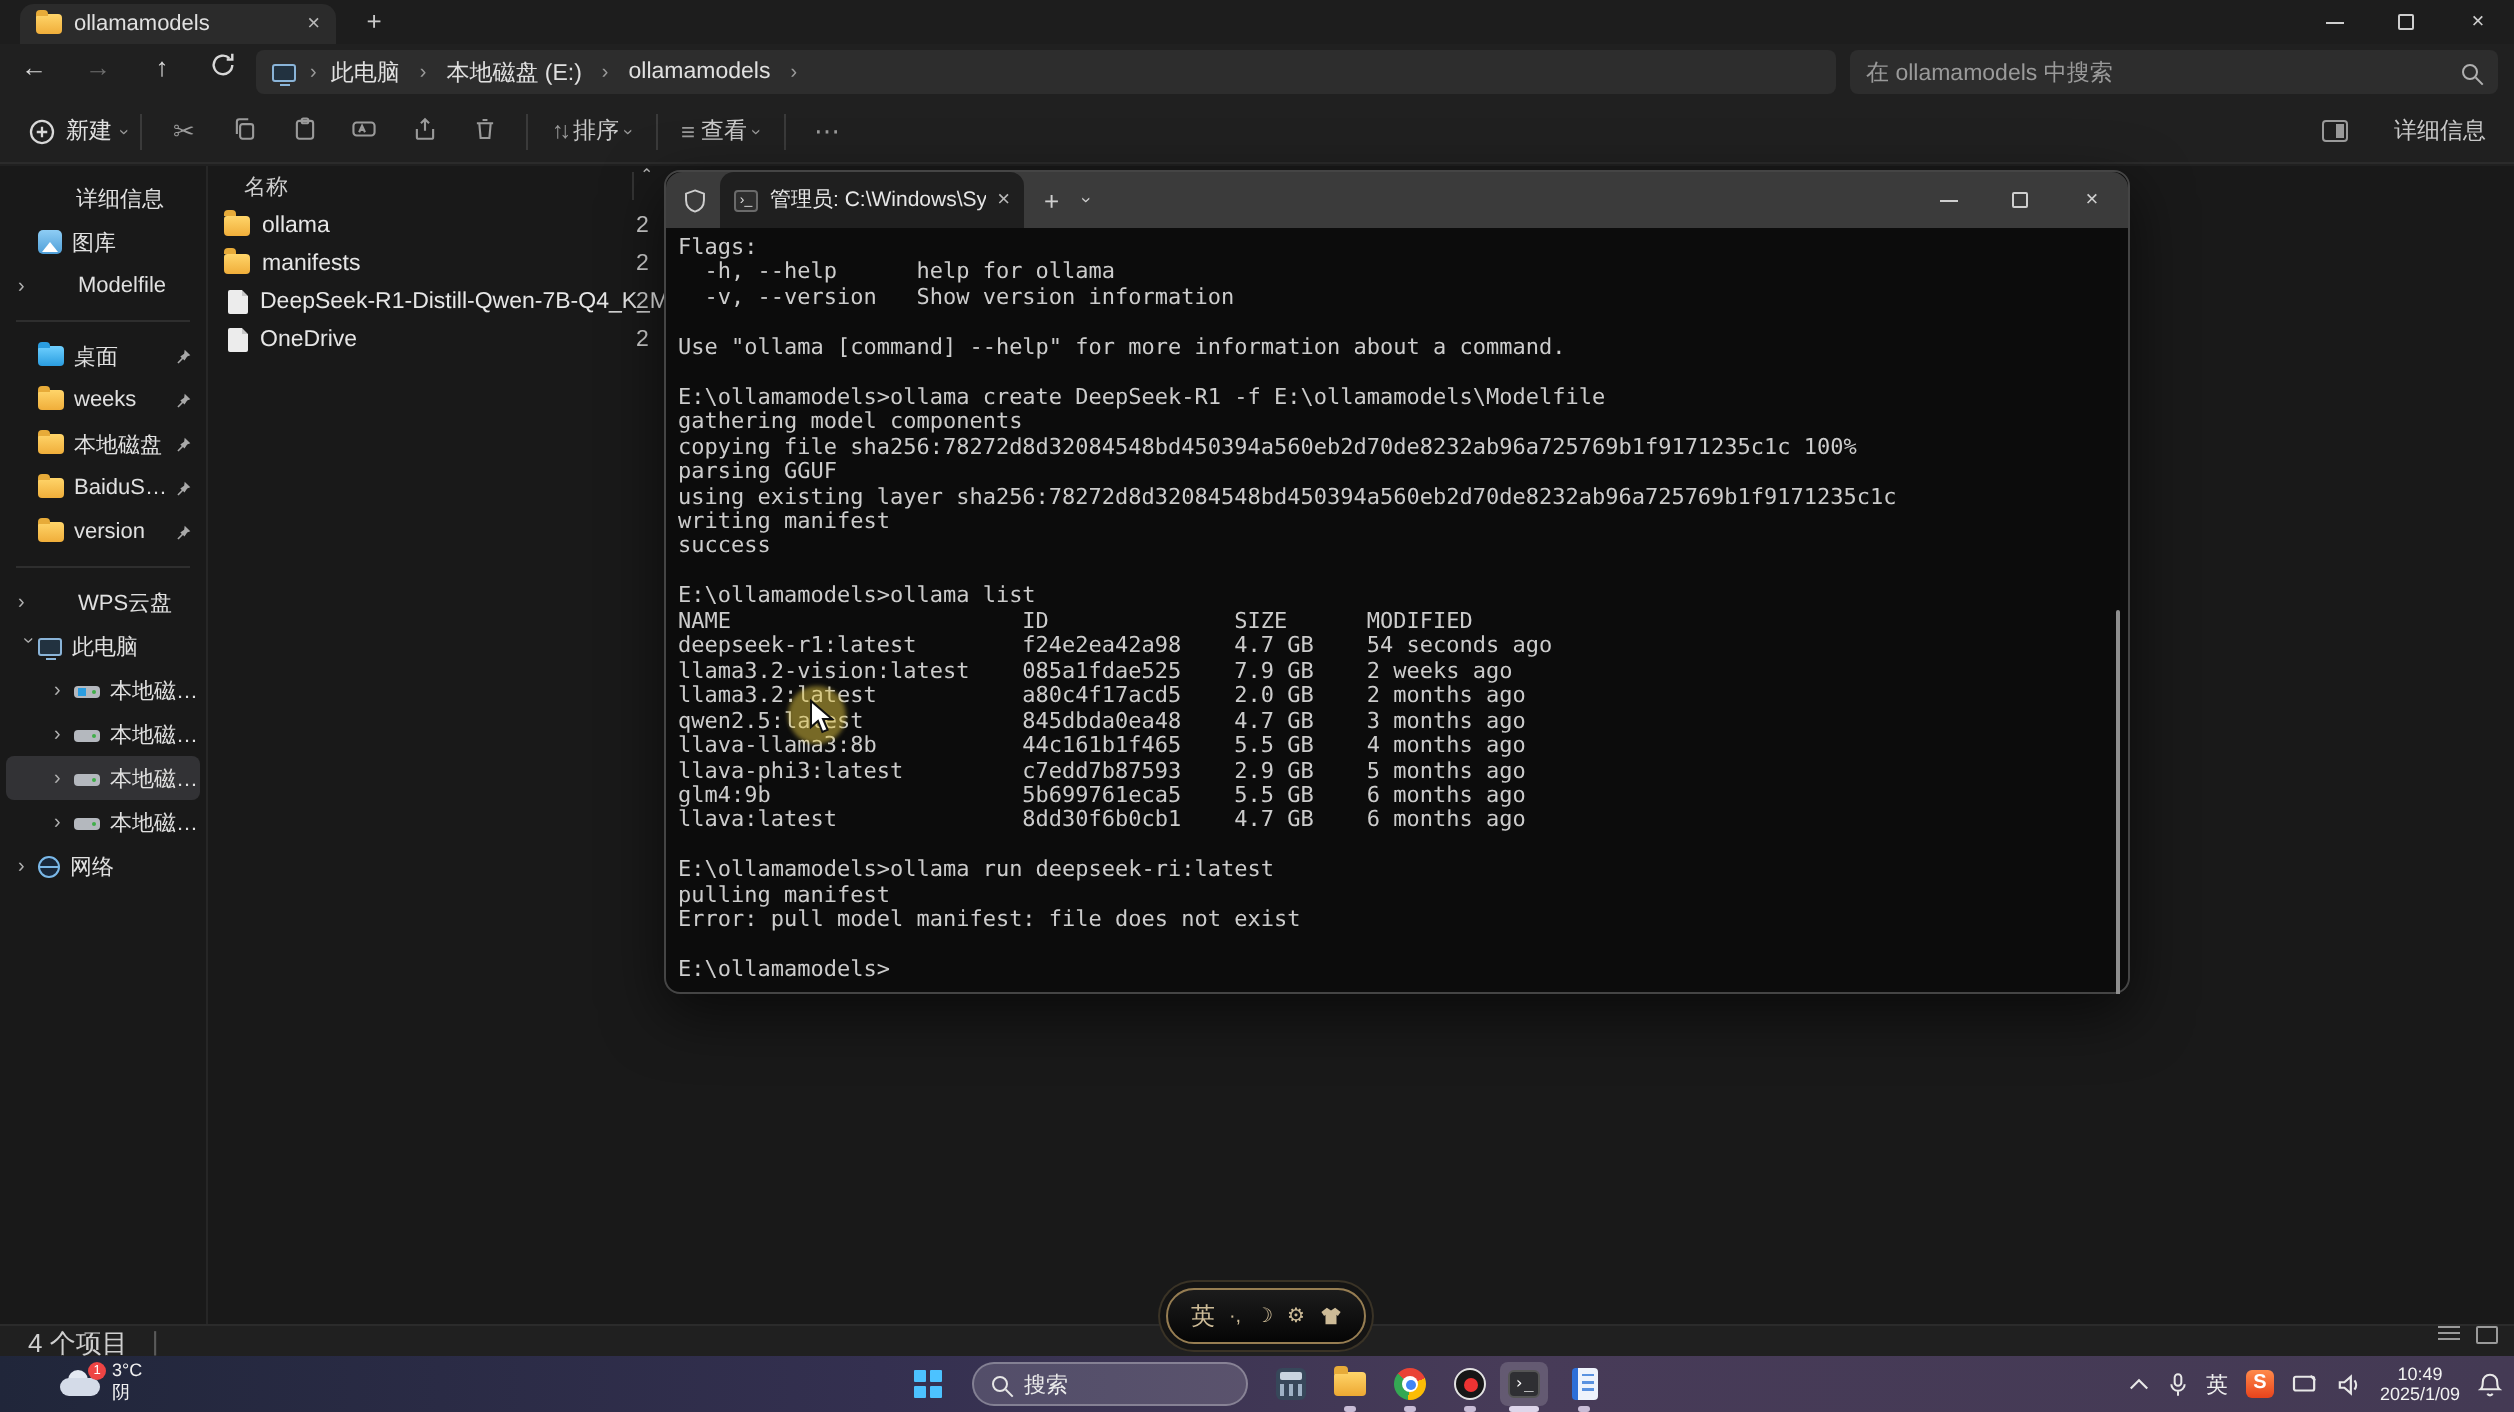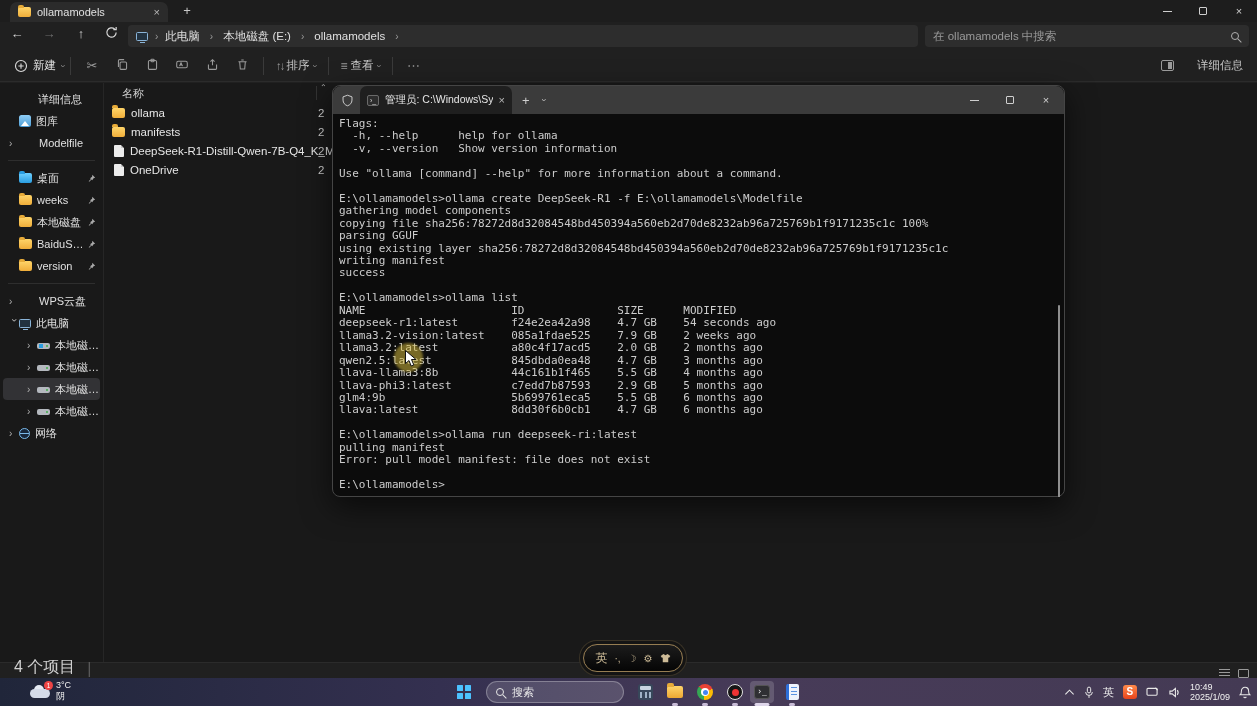--- a/index.html
+++ b/index.html
@@ -84,21 +84,21 @@
   .filelist { position:absolute; left:104px; top:0; right:0; bottom:0; }
   .fl-header { position:relative; height:20px; display:flex; align-items:center; padding-left:18px;
     font-size:11px; color:#cfcfcf; }
   .sort-caret { position:absolute; left:216px; top:0px; font-size:8px; color:#b0b0b0; }
   .col-div { position:absolute; left:212px; top:3px; width:1px; height:14px; background:#333; }
   .fl-row { position:relative; height:19px; display:flex; align-items:center; padding-left:8px; gap:6px;
     font-size:11.5px; color:#e6e6e6; white-space:nowrap; }
   .fl-row .frag { position:absolute; left:214px; color:#cfcfcf; }
 
   .statusbar { position:absolute; left:0; right:0; bottom:28px; height:16px; background:#202020;
-    border-top:1px solid #2b2b2b; display:flex; align-items:flex-end; font-size:16px; color:#cfcfcf; }
+    border-top:1px solid #2b2b2b; display:flex; align-items:flex-start; font-size:13px; color:#cfcfcf; }
   .statusbar .cnt { margin-left:14px; }
   .statusbar .sep { margin-left:12px; color:#5a5a5a; }
   .sb-views { margin-left:auto; margin-right:8px; display:flex; gap:8px; align-items:center; }
   .v-lines { width:11px; height:9px; background:repeating-linear-gradient(#9a9a9a 0 1px, transparent 1px 3px); }
   .v-thumb { width:11px; height:9px; border:1px solid #9a9a9a; border-radius:1px; }
 
   
   .term { position:absolute; left:332px; top:85px; width:733px; height:412px; border-radius:8px;
     background:#0c0c0c; border:1px solid #454545; box-shadow:0 10px 30px rgba(0,0,0,.6); z-index:5; }
   .term-titlebar { height:28px; background:#3b3b3b; border-radius:8px 8px 0 0; display:flex; align-items:center; }
@@ -167,21 +167,21 @@
   .ic-rec::after { content:''; position:absolute; inset:3.5px; background:#e33; border-radius:50%; }
   .ic-termapp { width:16px; height:14px; background:#2f2f33; border:1px solid #555; border-radius:3px;
     color:#fff; font-size:8px; line-height:12px; text-align:center; font-family:"DejaVu Sans Mono",monospace; }
   .ic-note { width:13px; height:16px; background:#eef3fc; border-left:3px solid #2d6fd8; border-radius:2px; position:relative; }
   .ic-note::after { content:''; position:absolute; left:2px; right:2px; top:3px; height:9px;
     background:repeating-linear-gradient(#5a92e0 0 1.2px,transparent 1.2px 3.6px); }
   .tray { position:absolute; right:6px; top:0; height:28px; display:flex; align-items:center; gap:9px; color:#eee; }
   .tray .lang { font-size:11px; }
   .sogou { width:14px; height:14px; border-radius:3px; background:linear-gradient(#ff8a4a,#e8431c);
     color:#fff; font-size:10px; font-weight:bold; text-align:center; line-height:14px; }
-  .clock { text-align:left; font-size:9px; line-height:10.5px; color:#f2f2f2; }
+  .clock { text-align:center; font-size:9px; line-height:10.5px; color:#f2f2f2; }
   svg.tray-ic { stroke:#e8e8e8; stroke-width:1.2; fill:none; }
 </style>
 </head>
 <body>
 
 <div class="stage">
 
   <div>
 
     <div class="tabstrip">

